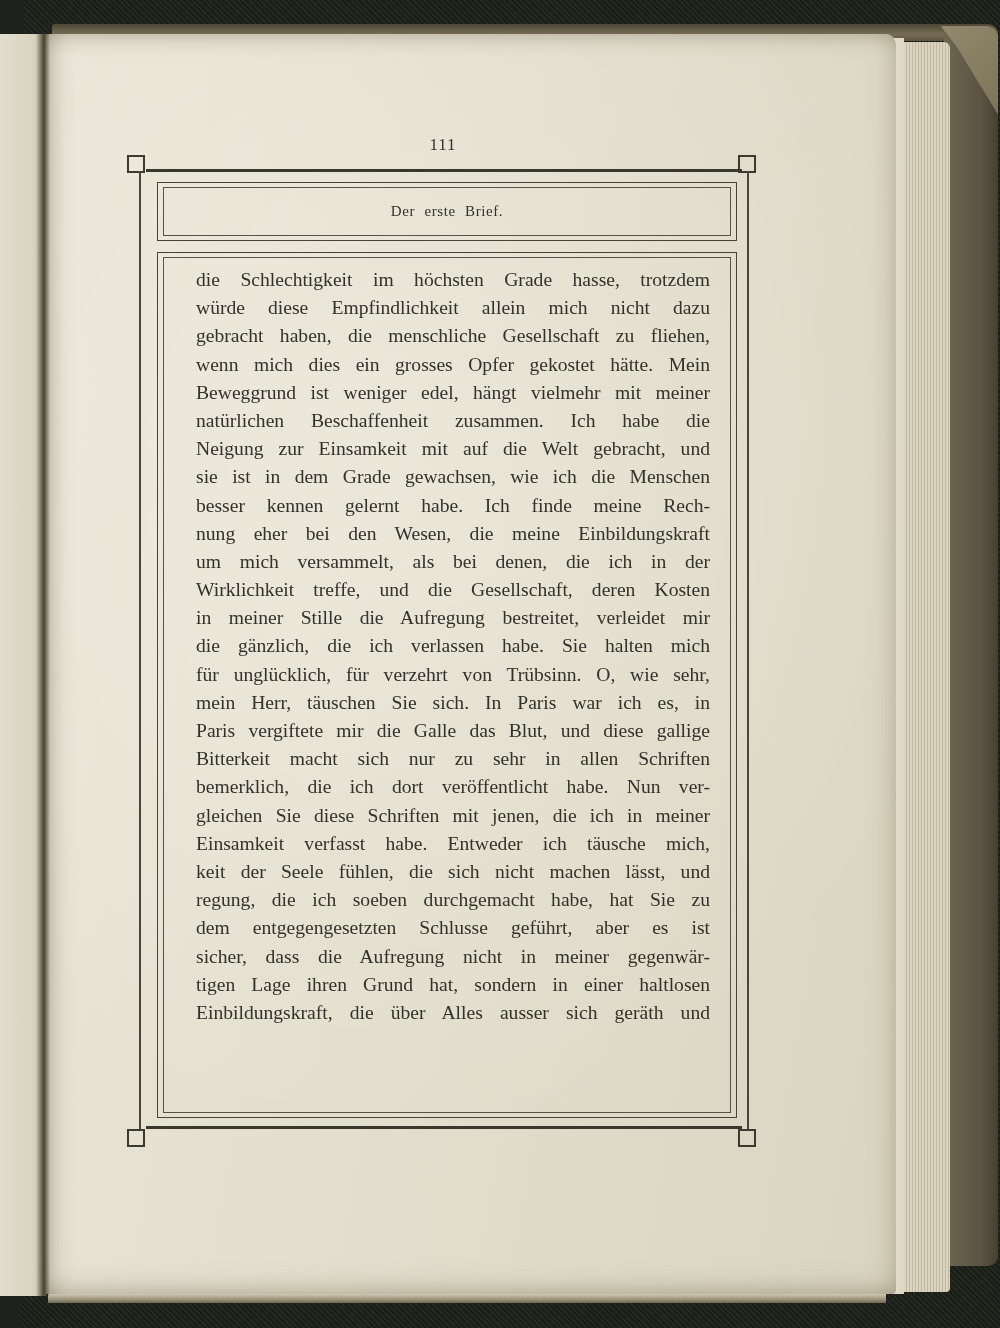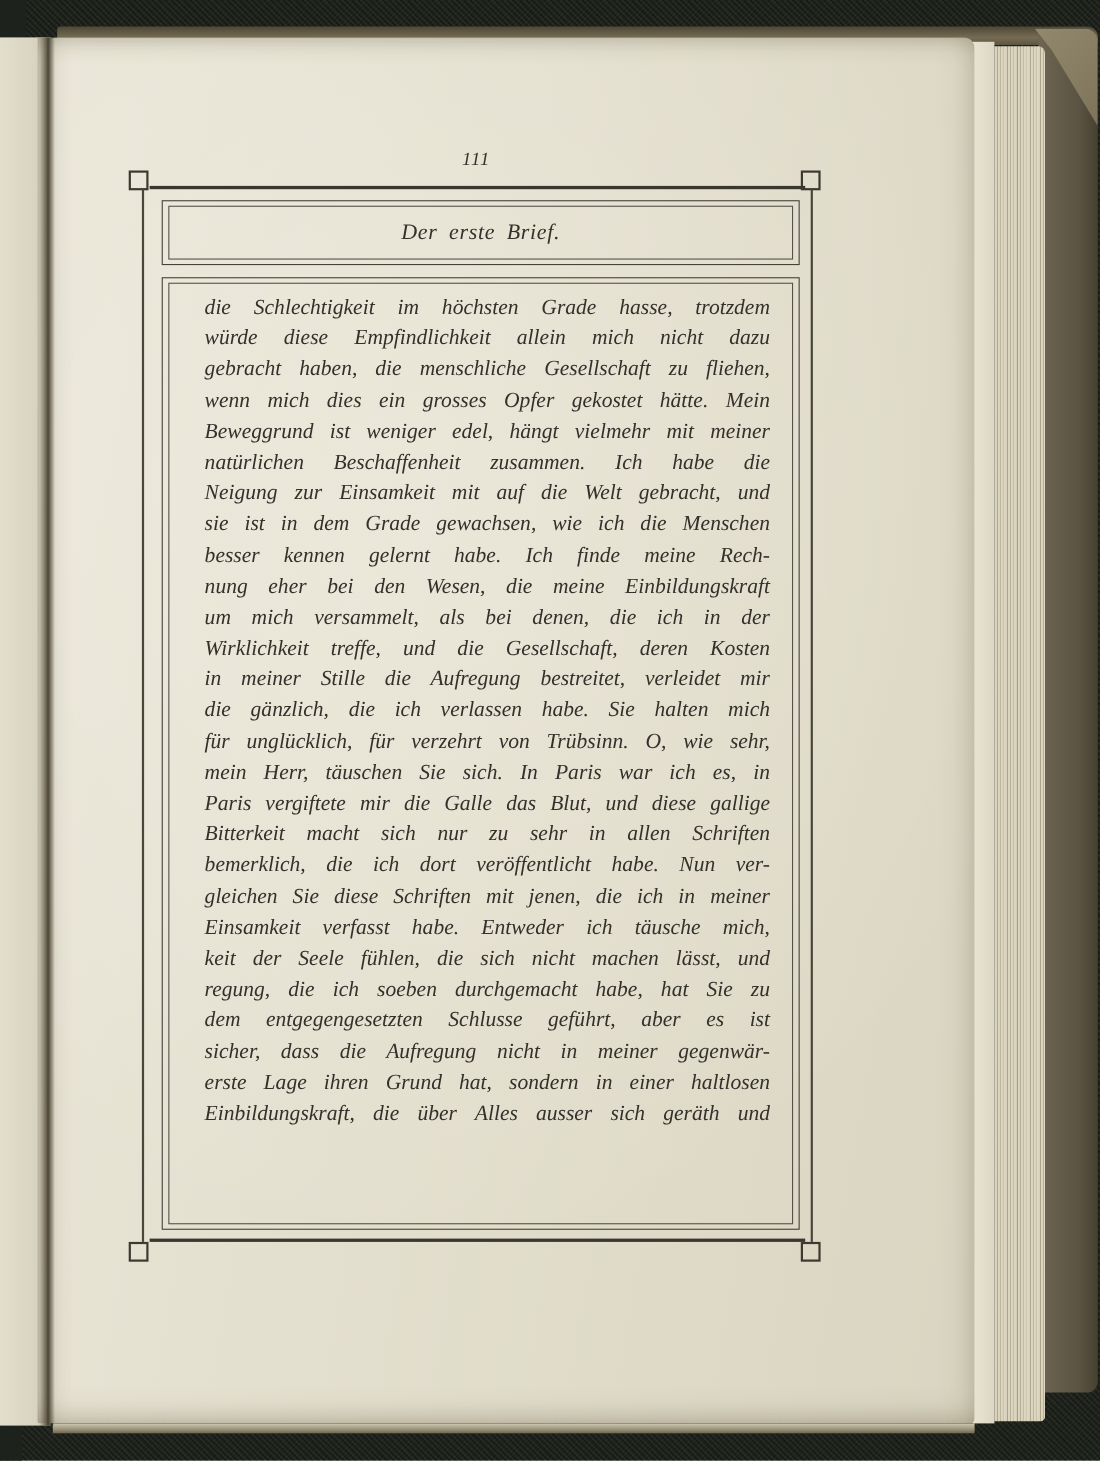--- a/index.html
+++ b/index.html
@@ -58,31 +58,30 @@
   }
   .crease{
     left:36px;top:34px;width:14px;height:1262px;
     background:linear-gradient(to right,rgba(70,62,42,0),rgba(70,62,42,.75) 45%,rgba(50,44,28,.85) 55%,rgba(70,62,42,0));
   }
   .spine-dark-top{left:0;top:0;width:24px;height:98px;background:#1d221c;}
   .spine-dark-bottom{left:0;top:1238px;width:20px;height:90px;background:#1d221c;}
 
   
   .page{
-    left:34px;top:34px;width:852px;height:1260px;
+    left:44px;top:34px;width:852px;height:1260px;
     background:
       radial-gradient(120% 90% at 40% 35%, rgba(255,255,250,.25), rgba(255,255,250,0) 60%),
       linear-gradient(100deg,#eae6d8,#e3dfce 45%,#dad5c1);
     border-radius:2px 10px 4px 2px;
     box-shadow:
       inset 20px 0 26px -16px rgba(80,70,45,.40),
       inset -12px 0 30px -12px rgba(120,110,80,.30),
       inset 0 -14px 30px -14px rgba(100,90,60,.35),
       inset 0 16px 24px -16px rgba(100,90,60,.28);
-    font-style: italic;
   }
 
   
   .pgnum{
     left:94px;top:101px;width:610px;height:24px;
     text-align:center;font-size:17px;letter-spacing:1px;color:#35332c;
   }
   .sq{width:18px;height:18px;border:2.5px solid #3c3930;background:transparent;}
   .sq.tl{left:83px;top:121px;}
   .sq.tr{left:694px;top:121px;}
@@ -97,21 +96,21 @@
 
   .dbox{border:1.5px solid #45423a;}
   .dbox .inner{
     position:absolute;left:5px;top:4px;right:5px;bottom:4px;
     border:1px solid #55524a;
   }
   .header-box{left:113px;top:148px;width:580px;height:59px;}
   .header-title{
     position:absolute;left:0;right:0;top:0;bottom:0;
     display:flex;align-items:center;justify-content:center;
-    font-size:20px;letter-spacing:.6px;word-spacing:5px;color:#33312b;text-align:center;
+    font-size:15px;letter-spacing:.6px;word-spacing:5px;color:#33312b;text-align:center;
   }
   .body-box{left:113px;top:218px;width:580px;height:866px;padding-left:14px;}
   .body-text{
     position:absolute;left:38px;top:13px;width:514px;
     font-size:19.6px;line-height:28.2px;color:#33312b;
   }
   .body-text .line{
     position:relative;display:block;
     text-align:justify;text-align-last:justify;text-justify:inter-word;
     height:28.2px;white-space:nowrap;
@@ -203,21 +202,21 @@
           <span class="line">keit der Seele fühlen, die sich nicht machen lässt, und</span>
 
 
 
           <span class="line">regung, die ich soeben durchgemacht habe, hat Sie zu</span>
 
           <span class="line">dem entgegengesetzten Schlusse geführt, aber es ist</span>
 
           <span class="line">sicher, dass die Aufregung nicht in meiner gegenwär-</span>
 
-          <span class="line">erste Lage ihren Grund hat, sondern in einer haltlosen</span>
+          <span class="line">tigen Lage ihren Grund hat, sondern in einer haltlosen</span>
 
           <span class="line">Einbildungskraft, die über Alles ausser sich geräth und</span>
         </div>
     </div>
 
   </div>
 
   <div class="crease"></div>
 
 </div>

